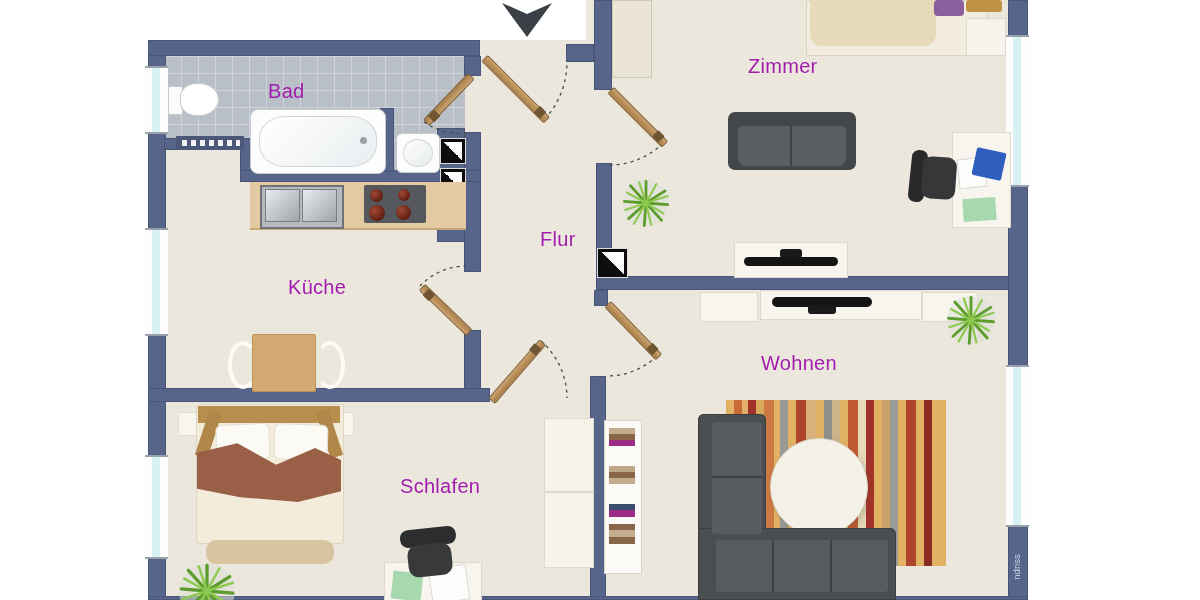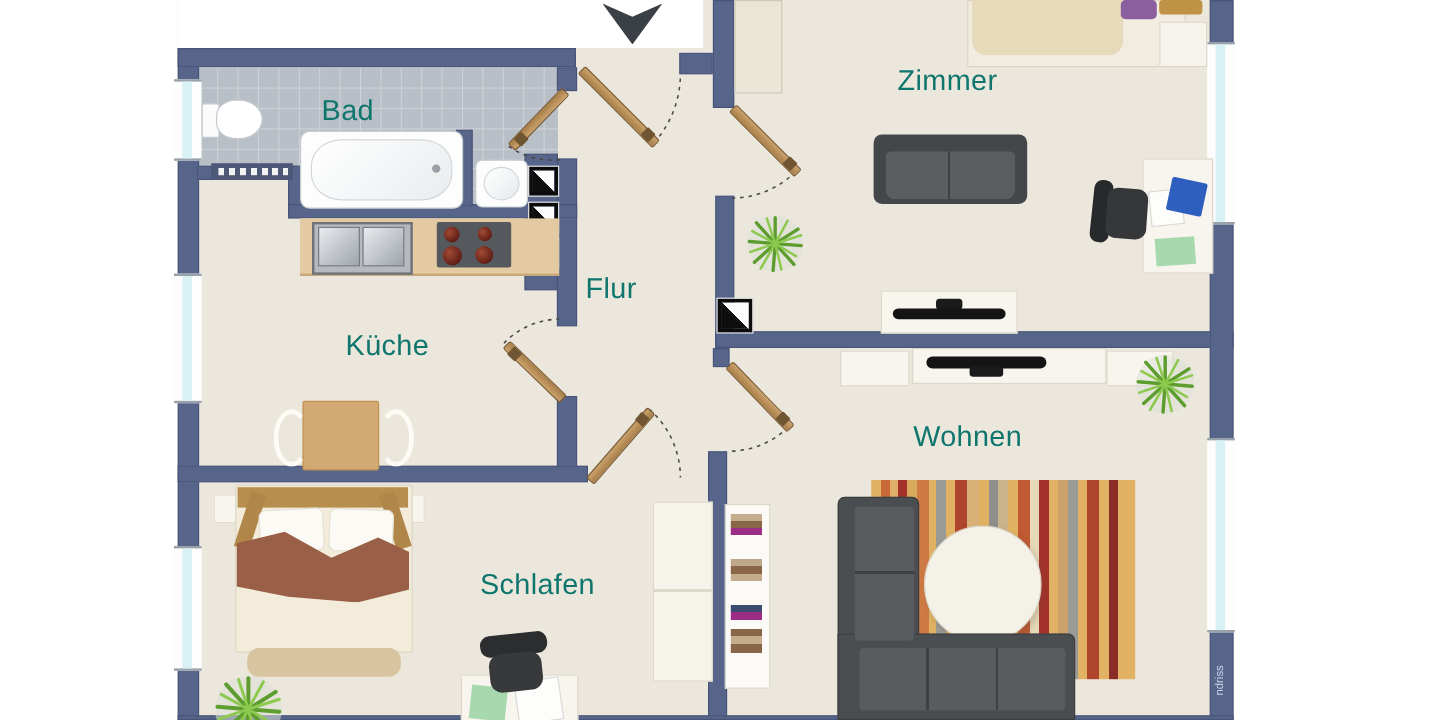--- a/index.html
+++ b/index.html
@@ -2,21 +2,21 @@
 <html><head>
 <meta charset="utf-8">
 <style>
   html,body{margin:0;padding:0}
   body{width:1200px;height:600px;position:relative;overflow:hidden;background:#ffffff;
        font-family:"Liberation Sans",sans-serif}
   .abs{position:absolute}
   .wall{position:absolute;background:#58658b;box-shadow:inset 0 0 0 1px rgba(38,46,76,.3)}
   .win{position:absolute;background:#fdfdfd;border-top:2px solid #99a1ab;border-bottom:2px solid #99a1ab}
   .win .glass{position:absolute;left:7px;top:0;bottom:0;width:8px;background:#d8f1f5}
-  .room-label{position:absolute;font-size:24px;line-height:1;color:#0f766e;letter-spacing:.3px;white-space:nowrap}
+  .room-label{position:absolute;font-size:20px;line-height:1;color:#a21caf;letter-spacing:.3px;white-space:nowrap}
   .leaf{position:absolute;height:7px;background:linear-gradient(#cba26c,#a87e48);border:1px solid #7c5c34;
         border-radius:2px;transform-origin:2px 50%}
   .leaf::after{content:"";position:absolute;right:5px;top:-2px;width:9px;height:9px;background:#6f5531;border-radius:1px}
   .shaft{position:absolute;background:linear-gradient(225deg,#fcfcfc 0 50%,#0e0e0e 50% 100%);
          border:3px solid #0c0c0c;outline:1px solid #dddddd}
   .tiles{position:absolute;background-color:#b9bfc6;
          background-image:linear-gradient(#cfd4da 1px,transparent 1px),linear-gradient(90deg,#cfd4da 1px,transparent 1px);
          background-size:17px 17px}
   .white-furn{position:absolute;background:#f7f5ee;border:1px solid #ddd8ca}
   .label-watermark{position:absolute;color:#c9d4e6;font-size:9.5px;text-align:center;transform:rotate(-90deg)}
@@ -233,18 +233,18 @@
 <div class="leaf" style="left:610px;top:87px;width:75px;transform:rotate(45deg)"></div>
 <div class="leaf" style="left:466px;top:327px;width:64px;transform:rotate(-136deg)"></div>
 <div class="leaf" style="left:491px;top:395px;width:76px;transform:rotate(-49deg)"></div>
 <div class="leaf" style="left:607px;top:301px;width:72px;transform:rotate(46deg)"></div>
 
 <div class="abs" style="left:502px;top:3px;width:50px;height:34px;background:#3b4047;
             clip-path:polygon(0 0,50% 32%,100% 0,50% 100%)"></div>
 
 <div class="room-label" style="left:268px;top:81px">Bad</div>
 <div class="room-label" style="left:288px;top:277px">Küche</div>
-<div class="room-label" style="left:488px;top:229px">Flur</div>
+<div class="room-label" style="left:540px;top:229px">Flur</div>
 <div class="room-label" style="left:748px;top:56px">Zimmer</div>
 <div class="room-label" style="left:761px;top:353px">Wohnen</div>
 <div class="room-label" style="left:400px;top:476px">Schlafen</div>
 
 <div class="label-watermark" style="left:994px;top:560px;width:48px;height:14px">ndriss</div>
 
 </body></html>

